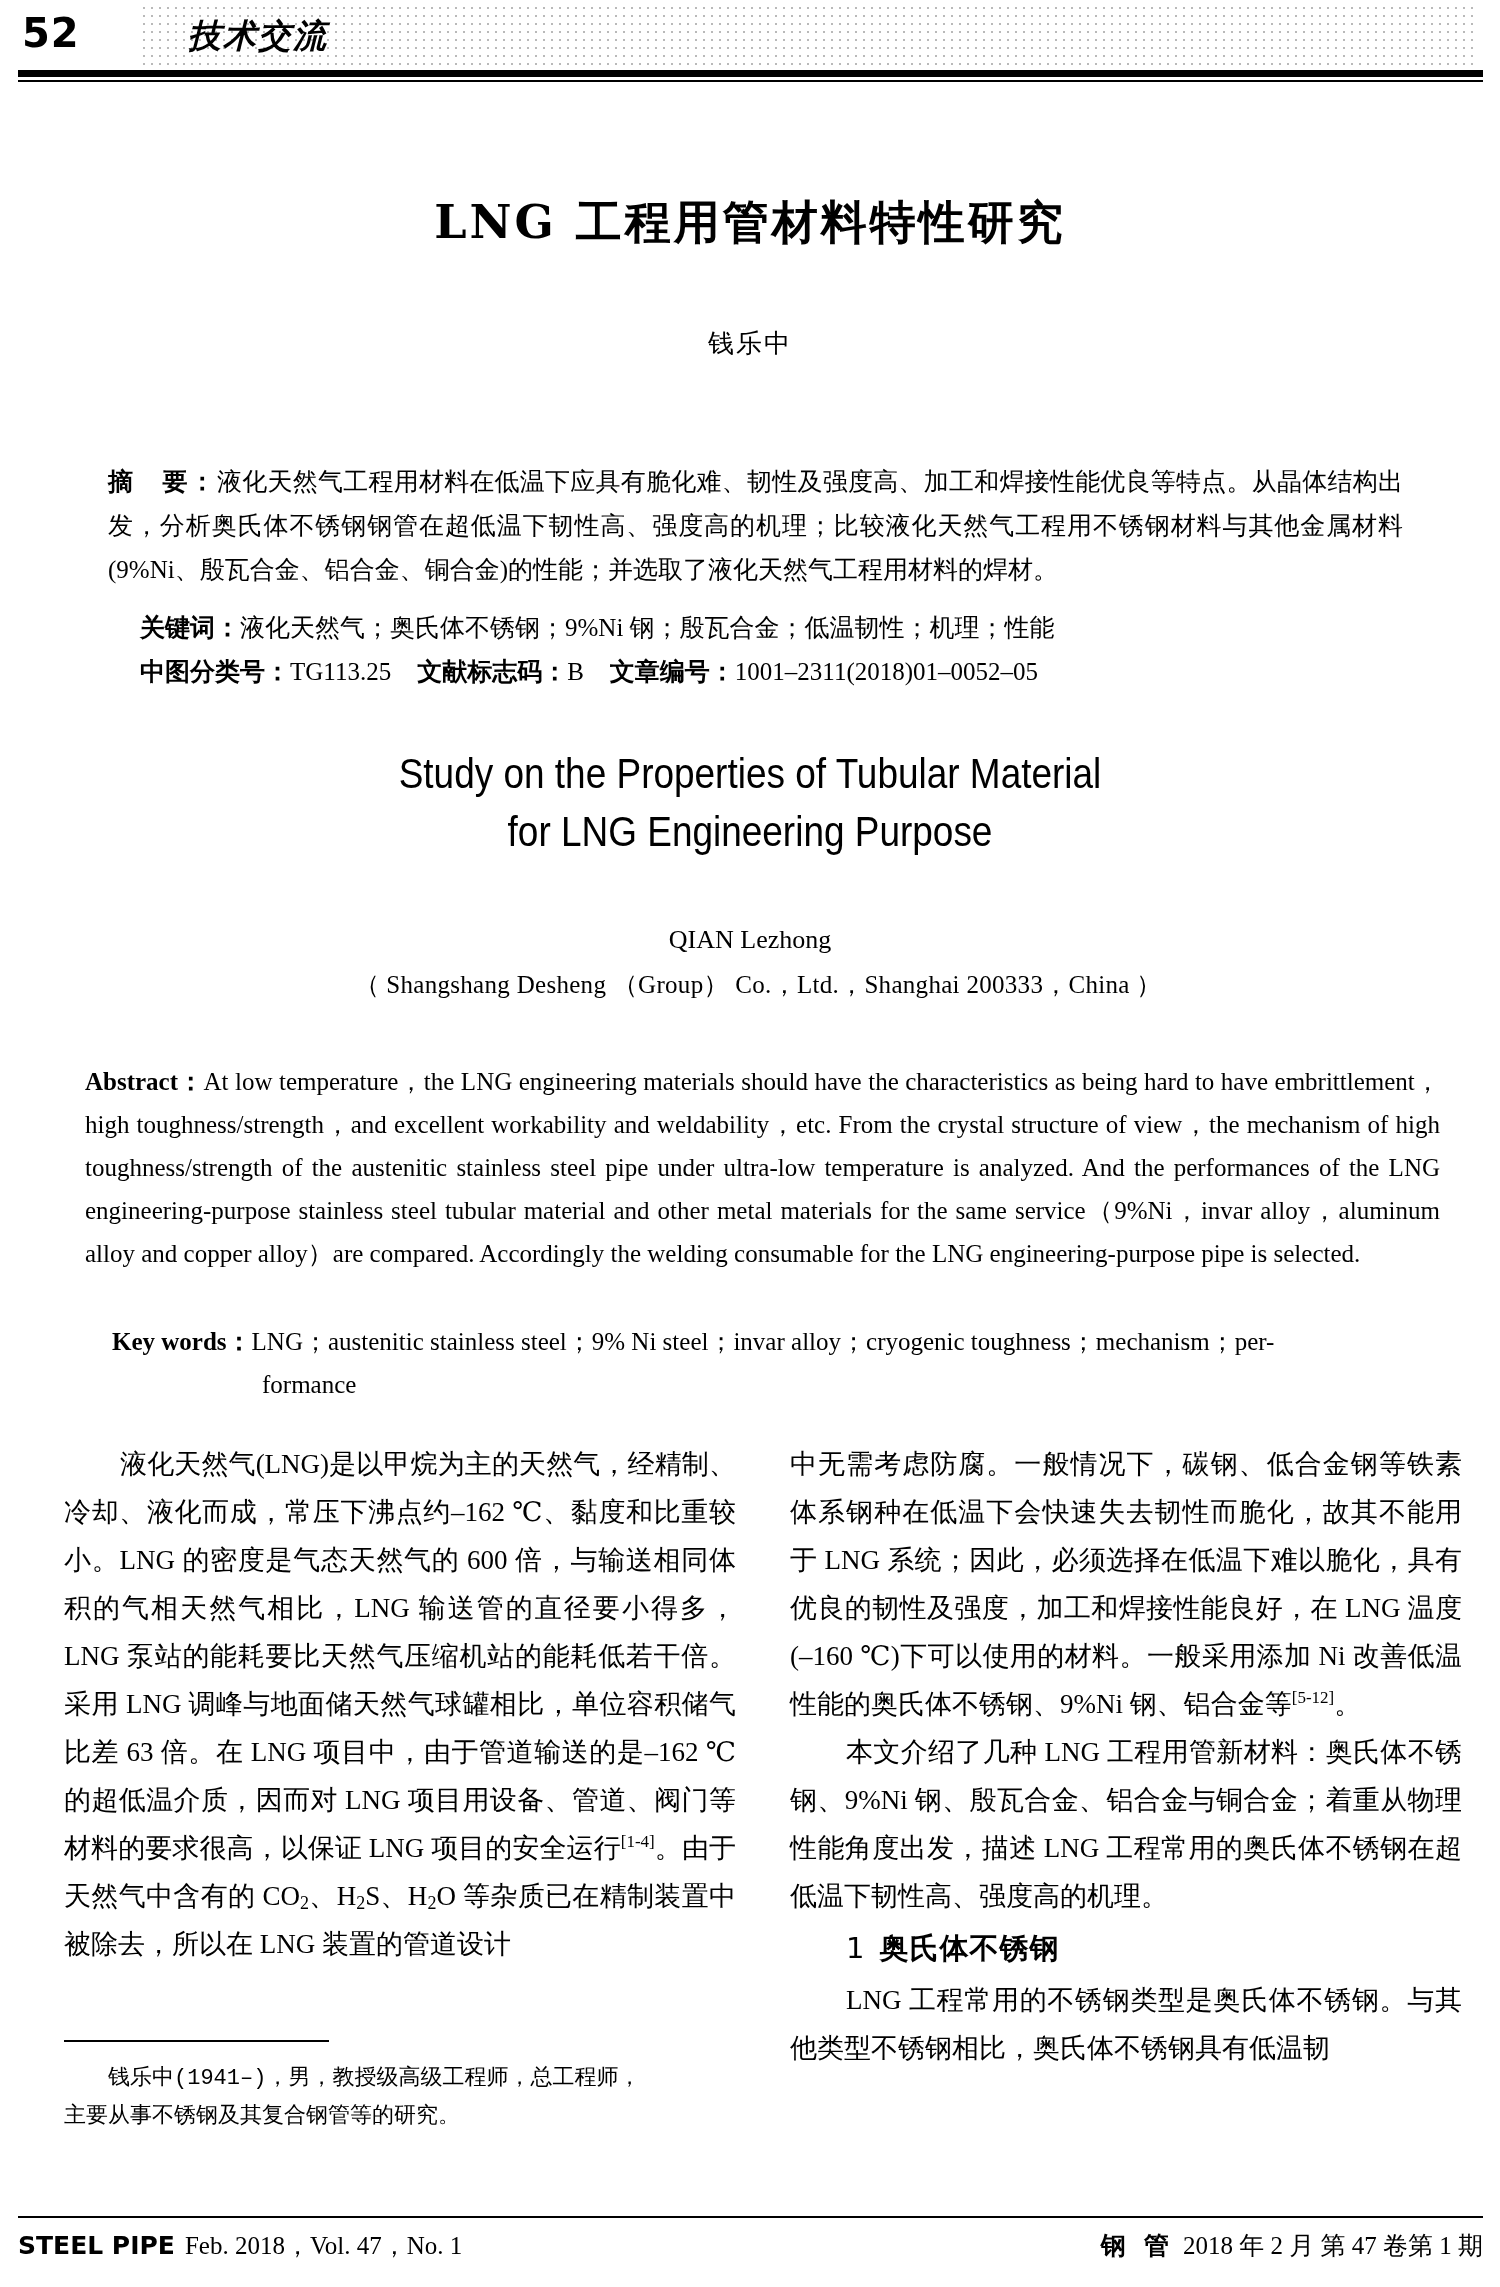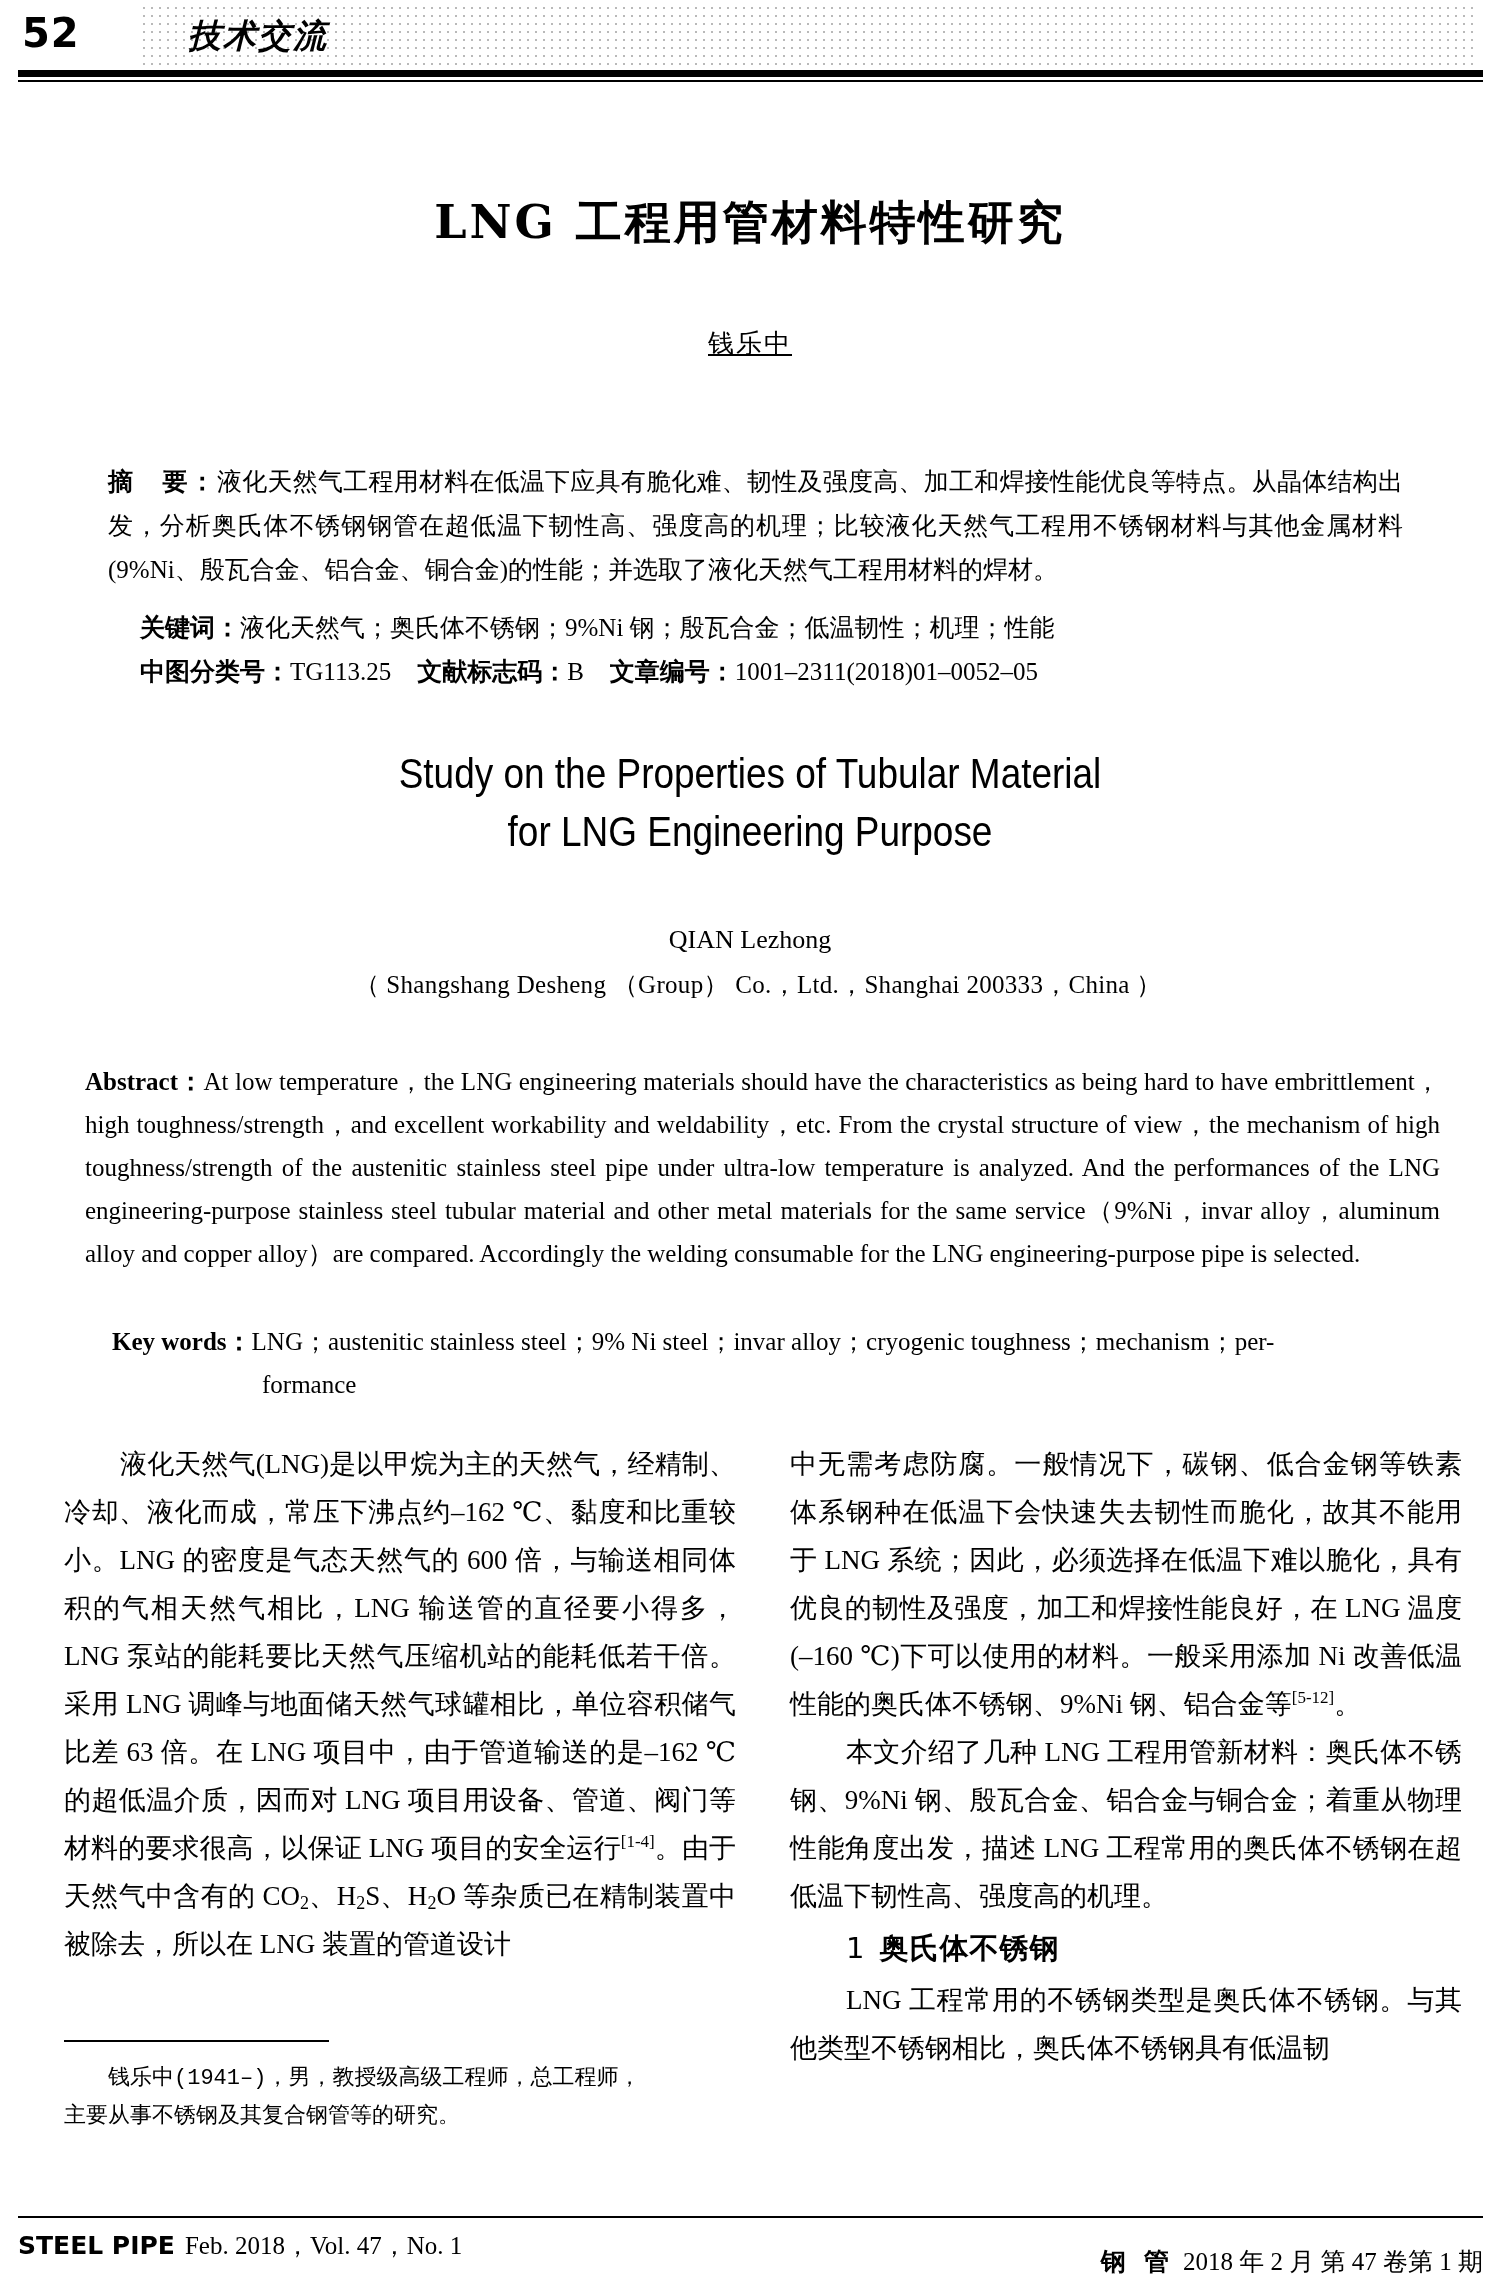--- a/index.html
+++ b/index.html
@@ -94,21 +94,20 @@
     white-space: nowrap;
   }
   .cn-author {
     position: absolute;
     left: 0; top: 326px;
     width: 1500px;
     text-align: center;
     font-family: "DejaVu Serif", "Liberation Serif", serif;
     font-size: 26px;
     letter-spacing: 2px;
-    text-decoration: underline;
   }
   .cn-affil {
     position: absolute;
     left: 0; top: 377px;
     width: 1500px;
     text-align: center;
     font-family: "Liberation Serif", serif;
     font-size: 24px;
     letter-spacing: 0.5px;
   }
@@ -299,21 +298,21 @@
   }
   .footer-left .brand {
     font-family: "DejaVu Sans", sans-serif;
     font-weight: 700;
     font-size: 25px;
     letter-spacing: 0px;
     margin-right: 10px;
   }
   .footer-right {
     position: absolute;
-    right: 0; top: 16px;
+    right: 0; top: 0;
     font-family: "Liberation Serif", "DejaVu Serif", serif;
     font-size: 25px;
     line-height: 44px;
     white-space: nowrap;
   }
   .footer-right .brand {
     font-weight: 700;
     letter-spacing: 6px;
     margin-right: 8px;
   }

